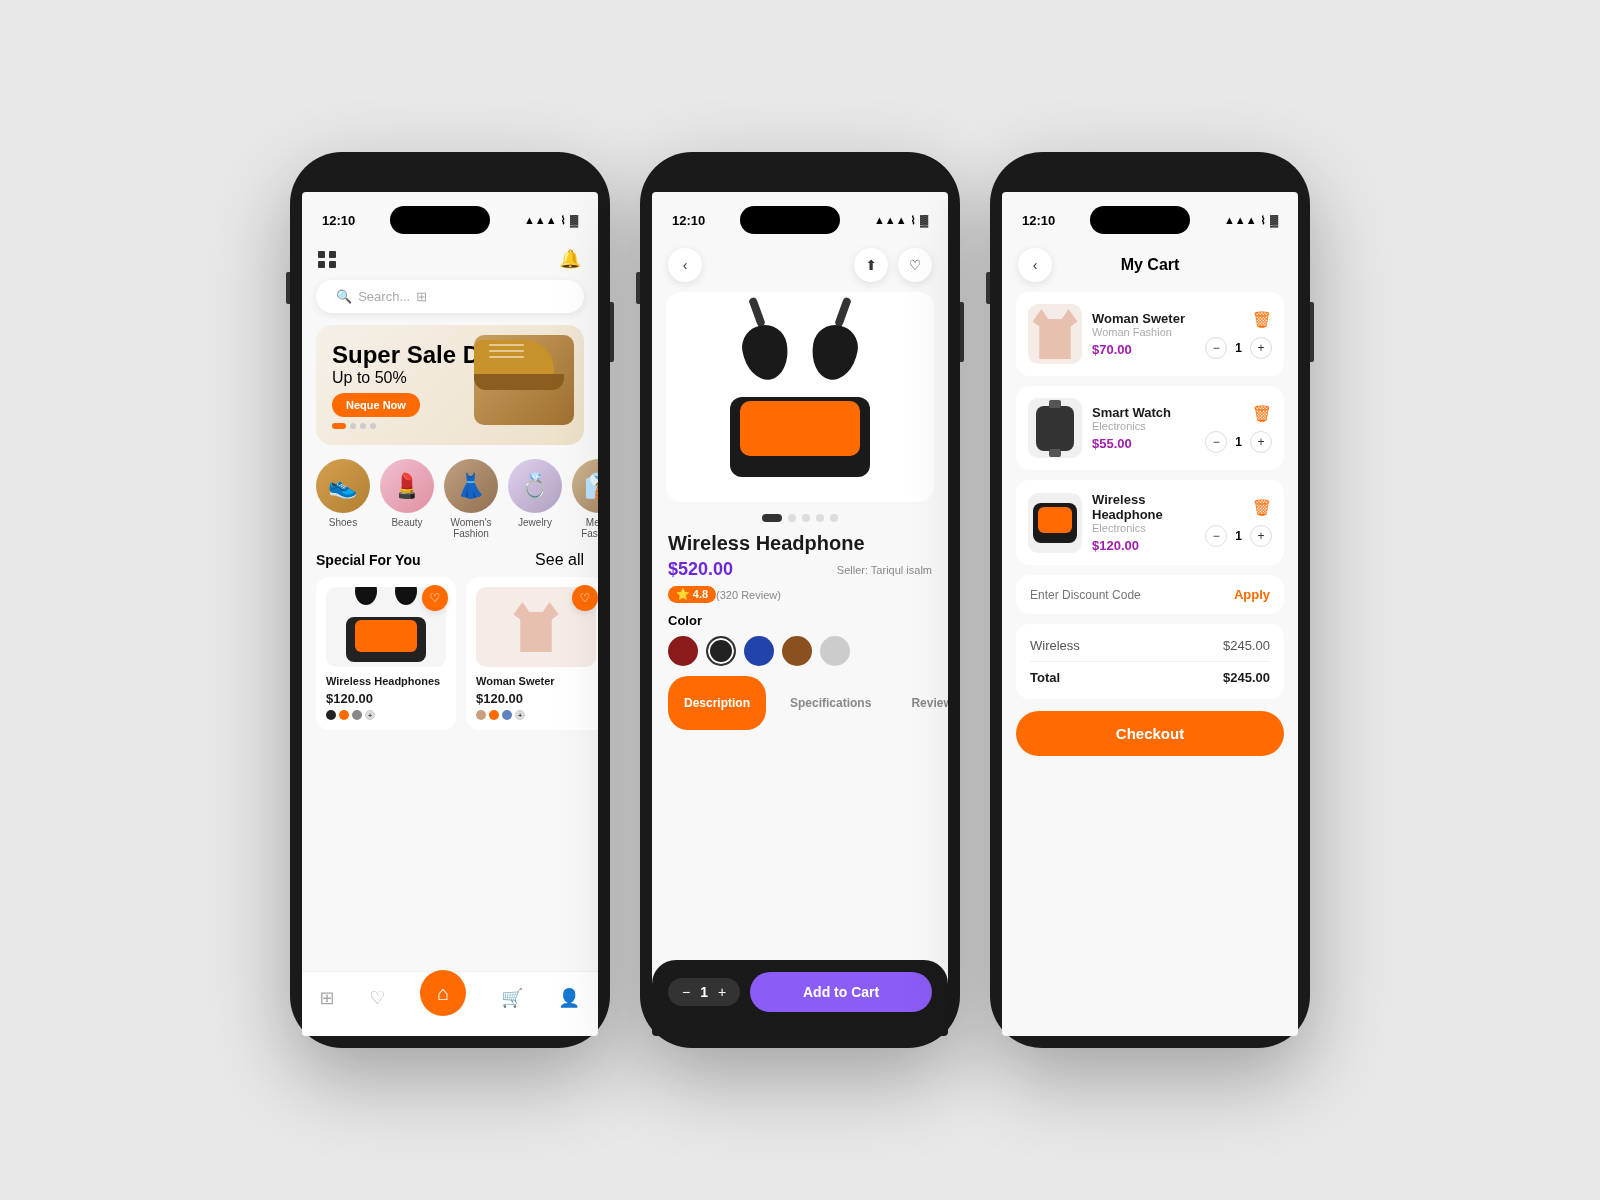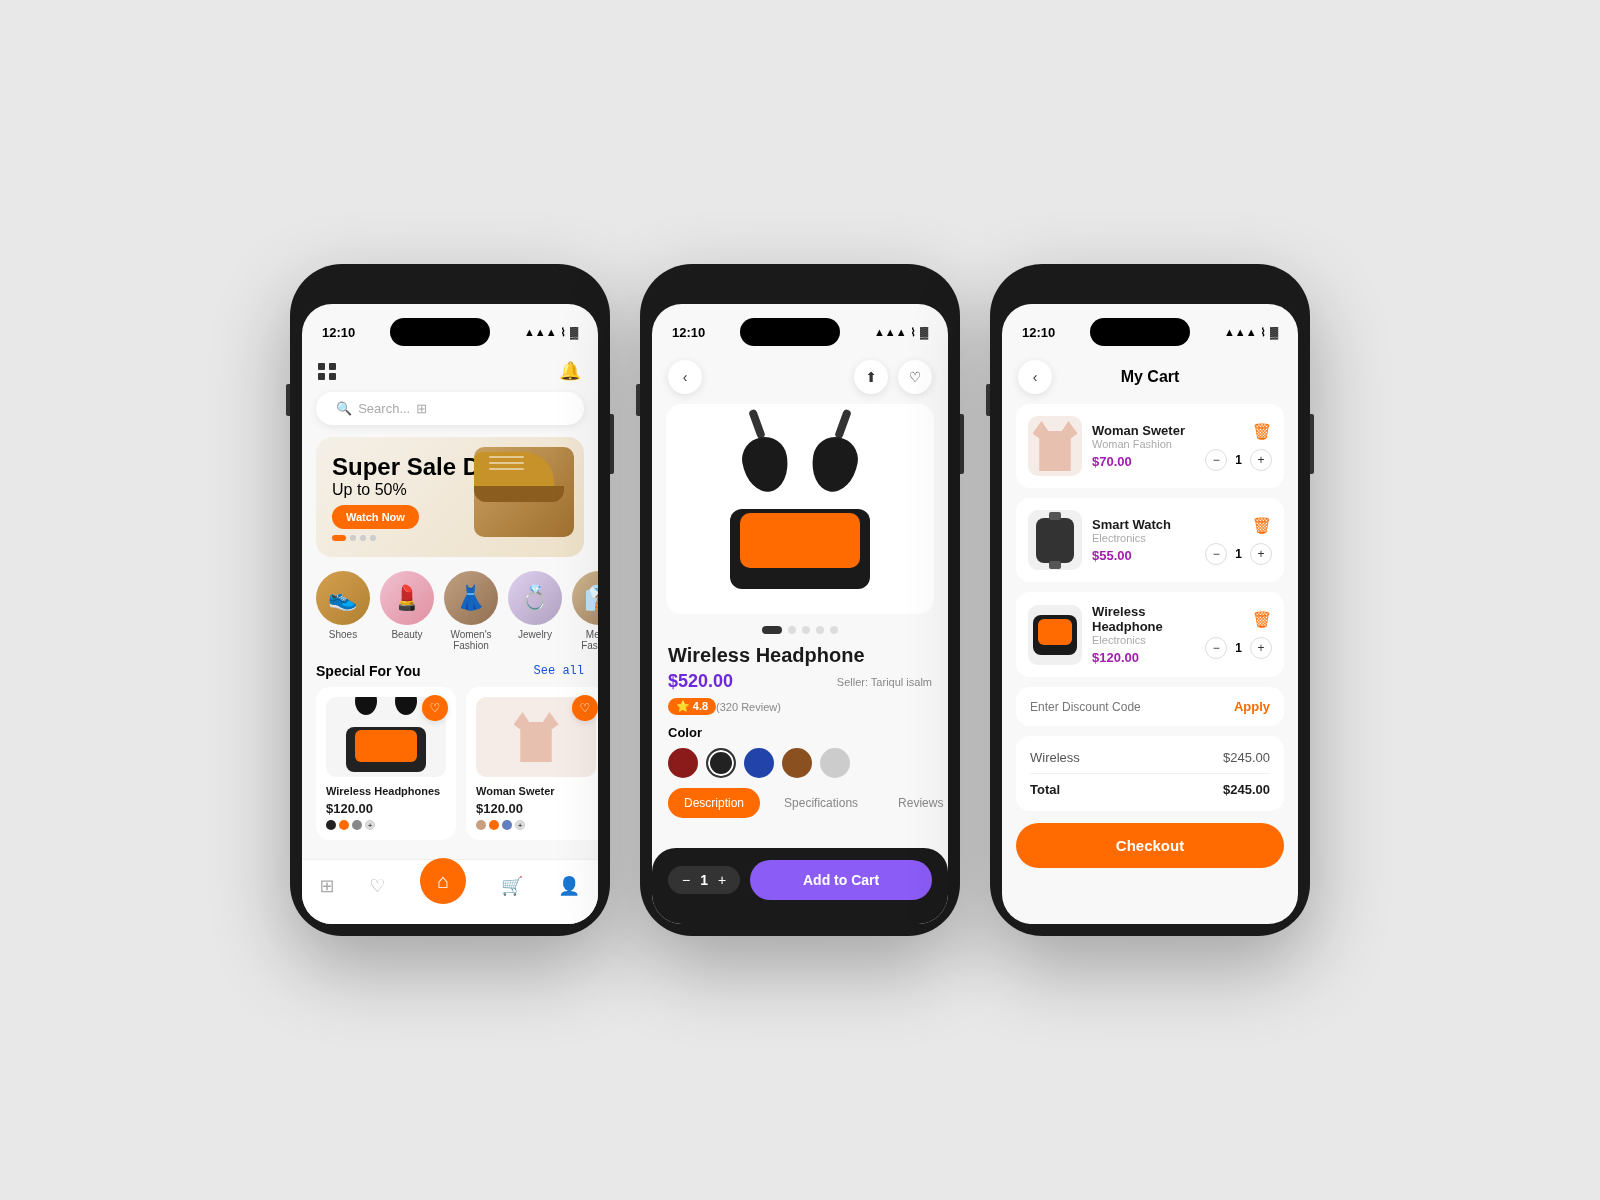--- a/index.html
+++ b/index.html
@@ -21,24 +21,24 @@
     .phone {
       background: #1a1a1a;
       border-radius: 52px;
       padding: 12px;
       box-shadow: 0 30px 80px rgba(0,0,0,0.3);
       position: relative;
       width: 320px;
     }
     .phone-inner {
       background: #fff;
-      border-radius: 30px;
+      border-radius: 4px;
       overflow: hidden;
       position: relative;
-      height: 620px;
+      height: 844px;
       margin-top: 28px;
     }
     
     .status-bar {
       display: flex;
       justify-content: space-between;
       align-items: center;
       padding: 14px 20px 6px;
       font-size: 12px;
       font-weight: 600;
@@ -153,21 +153,21 @@
     .phone1 .cat-circle.mens { background: linear-gradient(135deg, #d0b890, #a08060); }
     .phone1 .cat-label { font-size: 10px; color: #555; text-align: center; font-weight: 500; }
     
     .phone1 .section-header {
       display: flex;
       justify-content: space-between;
       align-items: center;
       padding: 0 14px 8px;
     }
     .phone1 .section-header h3 { font-size: 14px; font-weight: 700; }
-    .phone1 .see-all { font-size: 12px; color: #1d4ed8; font-family: Liberation Mono, monospace; }
+    .phone1 .see-all { font-size: 16px; color: #000000; }
     .phone1 .products { display: flex; gap: 10px; padding: 0 14px; }
     .phone1 .product-card {
       background: #fff;
       border-radius: 14px;
       padding: 10px;
       width: 140px;
       flex-shrink: 0;
       position: relative;
     }
     .phone1 .wish-btn {
@@ -296,24 +296,24 @@
     .phone2 .color-swatch.selected {
       border: 2px solid #333;
       box-shadow: 0 0 0 2px #fff inset;
     }
     .phone2 .tabs {
       display: flex;
       gap: 8px;
       margin-bottom: 10px;
     }
     .phone2 .tab {
-      padding: 8px 16px;
+      padding: 20px 16px;
       border-radius: 20px;
       font-size: 12px;
-      font-weight: 400;
+      font-weight: 700;
       cursor: pointer;
       border: none;
     }
     .phone2 .tab.active { background: #ff6b00; color: #fff; }
     .phone2 .tab.inactive { background: transparent; color: #888; }
     .phone2 .description { font-size: 11px; color: #888; line-height: 1.6; margin-bottom: 12px; }
     
     .phone2 .add-to-cart-bar {
       position: absolute;
       bottom: 0;
@@ -676,21 +676,21 @@
       <div class="search-bar">
         <span class="search-icon">🔍</span>
         <span>Search...</span>
         <span class="filter-icon">⊞</span>
       </div>
 
       <div class="banner">
         <div>
           <h2>Super Sale Discount</h2>
           <p>Up to 50%</p>
-          <button class="banner-btn">Watch Now</button>
+          <button class="banner-btn">Neque Now</button>
           <div class="banner-dots">
             <span class="active"></span>
             <span></span>
             <span></span>
             <span></span>
           </div>
         </div>
         <div class="banner-shoe">
           <div class="shoe-art">
             <div class="shoe-body">

